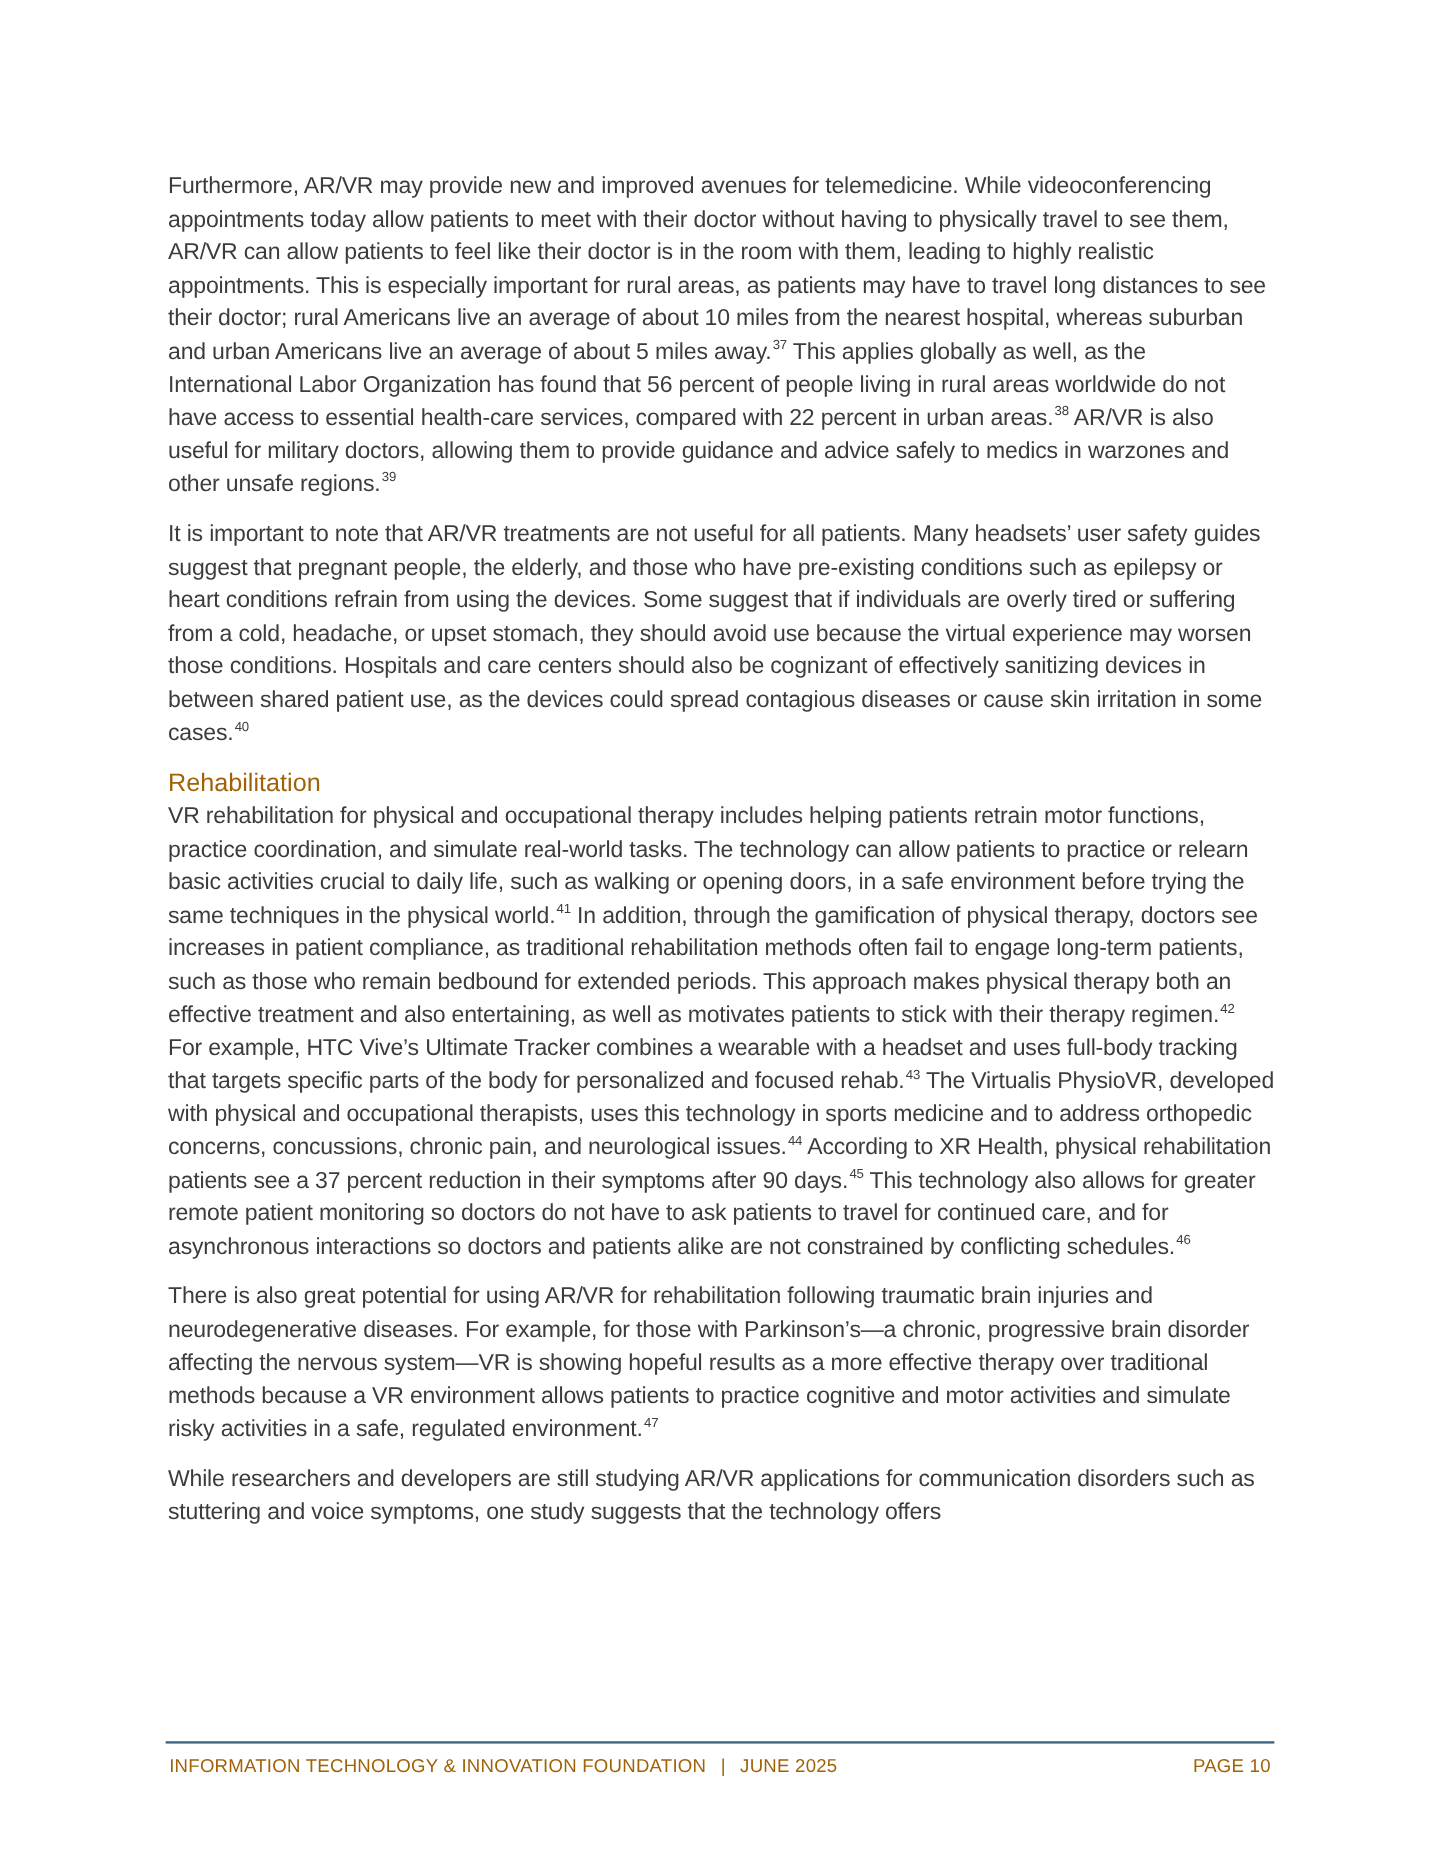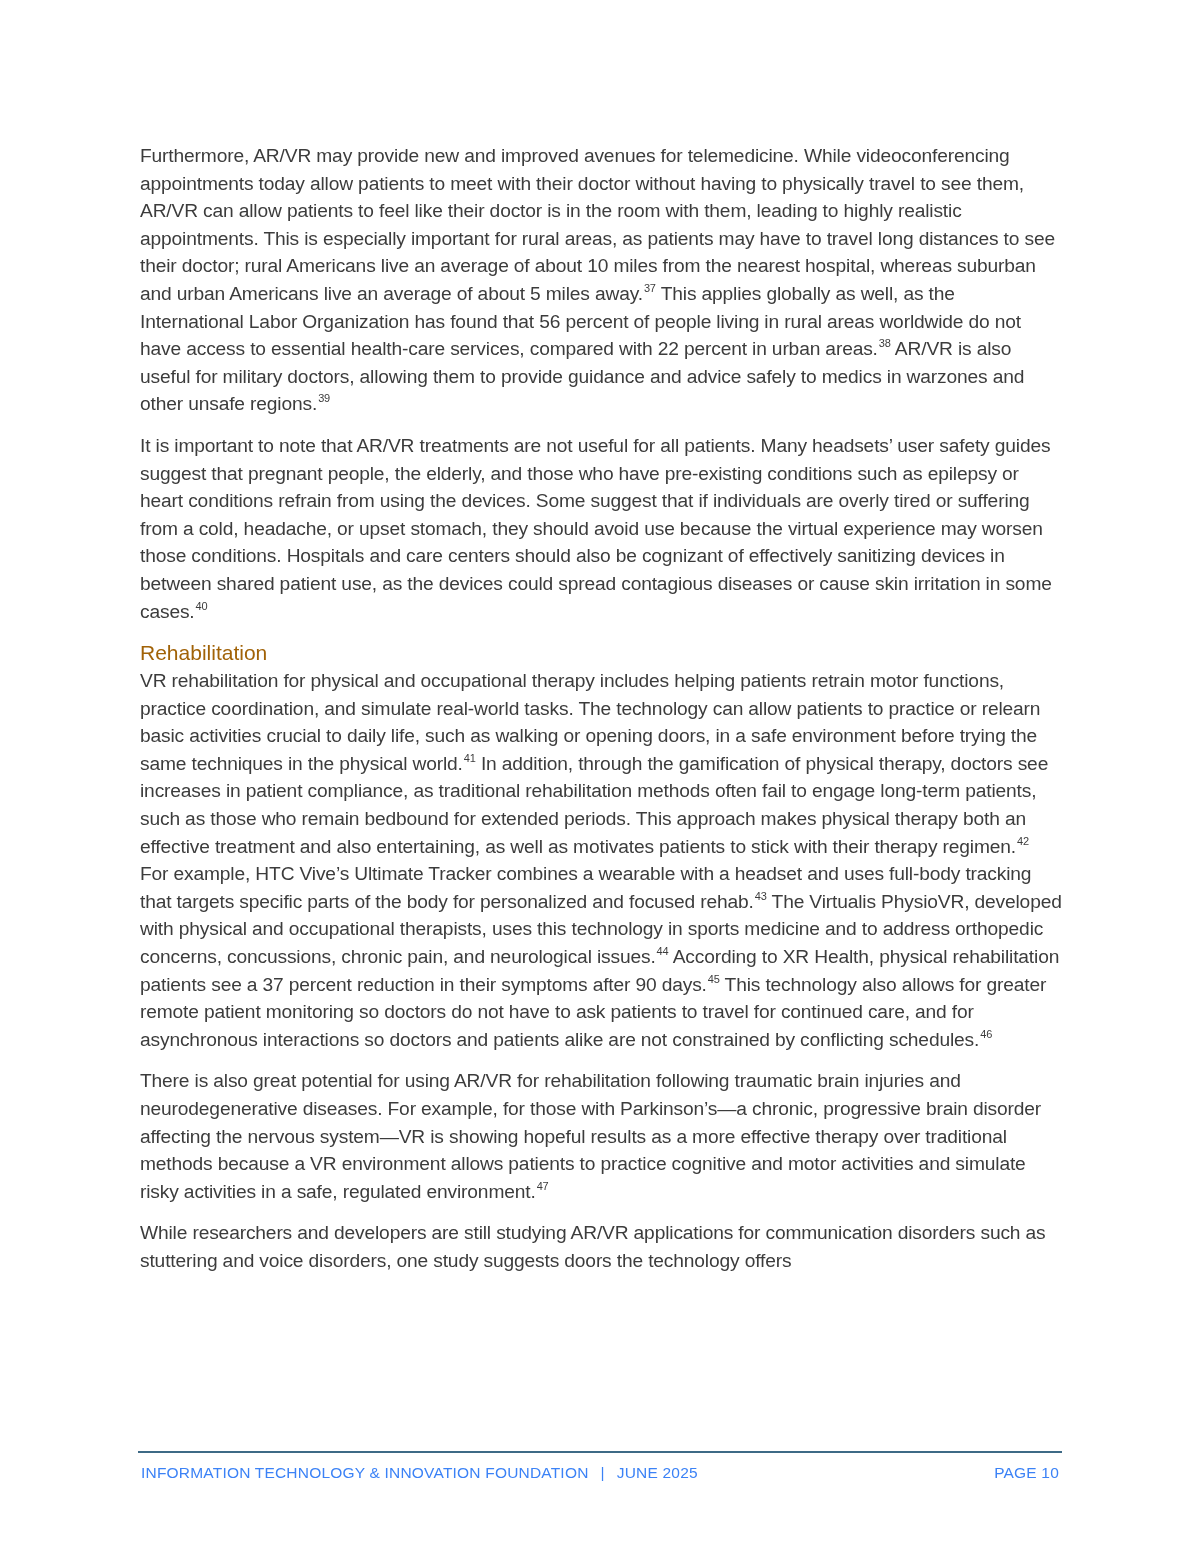--- a/index.html
+++ b/index.html
@@ -51,41 +51,41 @@
       border-top: 2px solid #3e6a86;
     }
     .footer {
       position: absolute;
       left: 141px;
       top: 1464px;
       width: 918px;
       display: flex;
       justify-content: space-between;
       font-size: 15.5px;
-      color: #3b82f6;
+      color: #a16207;
       letter-spacing: 0.2px;
       text-transform: uppercase;
     }
     .footer .sep {
       margin: 0 12px;
     }
   </style>
 </head>
 <body>
 
 <div class="page">
   <div id="intro-paras">
       <p class="para"><span>Furthermore, AR/VR may provide new and improved avenues for telemedicine. While videoconferencing appointments today allow patients to meet with their doctor without having to physically travel to see them, AR/VR can allow patients to feel like their doctor is in the room with them, leading to highly realistic appointments. This is especially important for rural areas, as patients may have to travel long distances to see their doctor; rural Americans live an average of about 10 miles from the nearest hospital, whereas suburban and urban Americans live an average of about 5 miles away.</span><sup>37</sup><span> This applies globally as well, as the International Labor Organization has found that 56 percent of people living in rural areas worldwide do not have access to essential health-care services, compared with 22 percent in urban areas.</span><sup>38</sup><span> AR/VR is also useful for military doctors, allowing them to provide guidance and advice safely to medics in warzones and other unsafe regions.</span><sup>39</sup></p>
       <p class="para"><span>It is important to note that AR/VR treatments are not useful for all patients. Many headsets’ user safety guides suggest that pregnant people, the elderly, and those who have pre-existing conditions such as epilepsy or heart conditions refrain from using the devices. Some suggest that if individuals are overly tired or suffering from a cold, headache, or upset stomach, they should avoid use because the virtual experience may worsen those conditions. Hospitals and care centers should also be cognizant of effectively sanitizing devices in between shared patient use, as the devices could spread contagious diseases or cause skin irritation in some cases.</span><sup>40</sup></p>
     </div>
   <h2 class="heading">Rehabilitation</h2>
   <div id="section-paras">
       <p class="para"><span>VR rehabilitation for physical and occupational therapy includes helping patients retrain motor functions, practice coordination, and simulate real-world tasks. The technology can allow patients to practice or relearn basic activities crucial to daily life, such as walking or opening doors, in a safe environment before trying the same techniques in the physical world.</span><sup>41</sup><span> In addition, through the gamification of physical therapy, doctors see increases in patient compliance, as traditional rehabilitation methods often fail to engage long-term patients, such as those who remain bedbound for extended periods. This approach makes physical therapy both an effective treatment and also entertaining, as well as motivates patients to stick with their therapy regimen.</span><sup>42</sup><span> For example, HTC Vive’s Ultimate Tracker combines a wearable with a headset and uses full-body tracking that targets specific parts of the body for personalized and focused rehab.</span><sup>43</sup><span> The Virtualis PhysioVR, developed with physical and occupational therapists, uses this technology in sports medicine and to address orthopedic concerns, concussions, chronic pain, and neurological issues.</span><sup>44</sup><span> According to XR Health, physical rehabilitation patients see a 37 percent reduction in their symptoms after 90 days.</span><sup>45</sup><span> This technology also allows for greater remote patient monitoring so doctors do not have to ask patients to travel for continued care, and for asynchronous interactions so doctors and patients alike are not constrained by conflicting schedules.</span><sup>46</sup></p>
       <p class="para"><span>There is also great potential for using AR/VR for rehabilitation following traumatic brain injuries and neurodegenerative diseases. For example, for those with Parkinson’s—a chronic, progressive brain disorder affecting the nervous system—VR is showing hopeful results as a more effective therapy over traditional methods because a VR environment allows patients to practice cognitive and motor activities and simulate risky activities in a safe, regulated environment.</span><sup>47</sup></p>
-      <p class="para"><span>While researchers and developers are still studying AR/VR applications for communication disorders such as stuttering and voice disorders, one study suggests doors the technology offers</span></p>
+      <p class="para"><span>While researchers and developers are still studying AR/VR applications for communication disorders such as stuttering and voice symptoms, one study suggests that the technology offers</span></p>
     </div>
 </div>
 
 <div class="footer-rule"></div>
 <div class="footer">
   <span>
     <span>INFORMATION TECHNOLOGY &amp; INNOVATION FOUNDATION</span><span class="sep">|</span><span>JUNE 2025</span>
   </span>
   <span>PAGE 10</span>
 </div>

